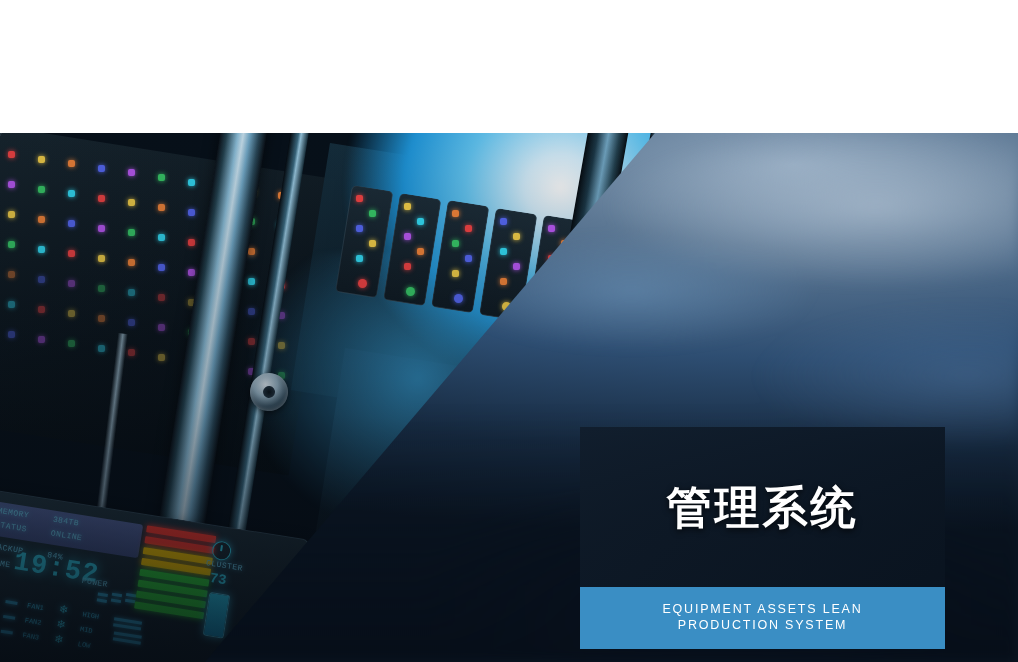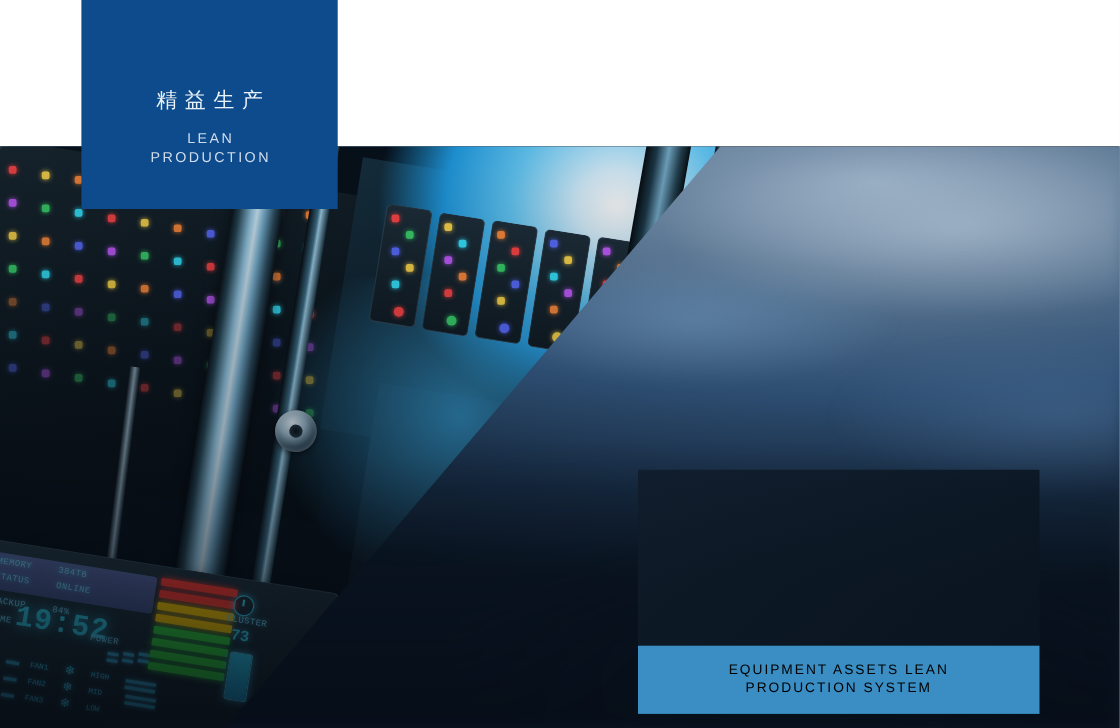--- a/index.html
+++ b/index.html
@@ -134,21 +134,21 @@
   .badge .en{position:absolute;left:0;right:0;top:117px;text-align:center;color:#cfdcea;
     font-size:13px;letter-spacing:2.2px;line-height:17px;text-indent:2.2px;}
 
   
   .card{position:absolute;left:580px;top:427px;width:365px;z-index:6;}
   .card .dark{height:160px;background:linear-gradient(135deg, rgba(16,28,42,.88), rgba(10,20,32,.92));
     display:flex;flex-direction:column;align-items:center;justify-content:center;}
   .card .t1,.card .t2{color:#fff;font-size:45px;font-weight:bold;letter-spacing:3px;line-height:59px;
     text-shadow:0 2px 6px rgba(0,0,0,.75);}
   .card .blue{background:#3a8ec4;padding:14px 0 16px;text-align:center;}
-  .card .s1,.card .s2{color:#000000;font-size:12.5px;letter-spacing:1.8px;line-height:16px;}
+  .card .s1,.card .s2{color:#ffffff;font-size:12.5px;letter-spacing:1.8px;line-height:16px;}
 </style>
 </head>
 <body>
 
 <div id="stage">
 
   <div class="photo">
 
     <div class="sky"></div>
     <div class="sky2"></div>
@@ -393,30 +393,24 @@
         <div class="ptxt" style="left:232px;top:33px;">CLUSTER</div>
         <div class="c73">73</div>
         <div class="clusterBox"></div>
       </div>
 
       <div class="serverStreak"></div>
       <div class="serverShade"></div>
     </div>
   </div>
 
-  <div class="badge">
-    <div class="cn">精益生产</div>
-    <div class="en">
-      <div>LEAN</div>
-      <div>PRODUCTION</div>
-    </div>
-  </div>
 
   <div class="card">
     <div class="dark">
+      <div class="t2">管理系统</div>
     </div>
     <div class="blue">
       <div class="s1">EQUIPMENT  ASSETS  LEAN</div>
       <div class="s2">PRODUCTION  SYSTEM</div>
     </div>
   </div>
 
 </div>
 
 </body></html>

